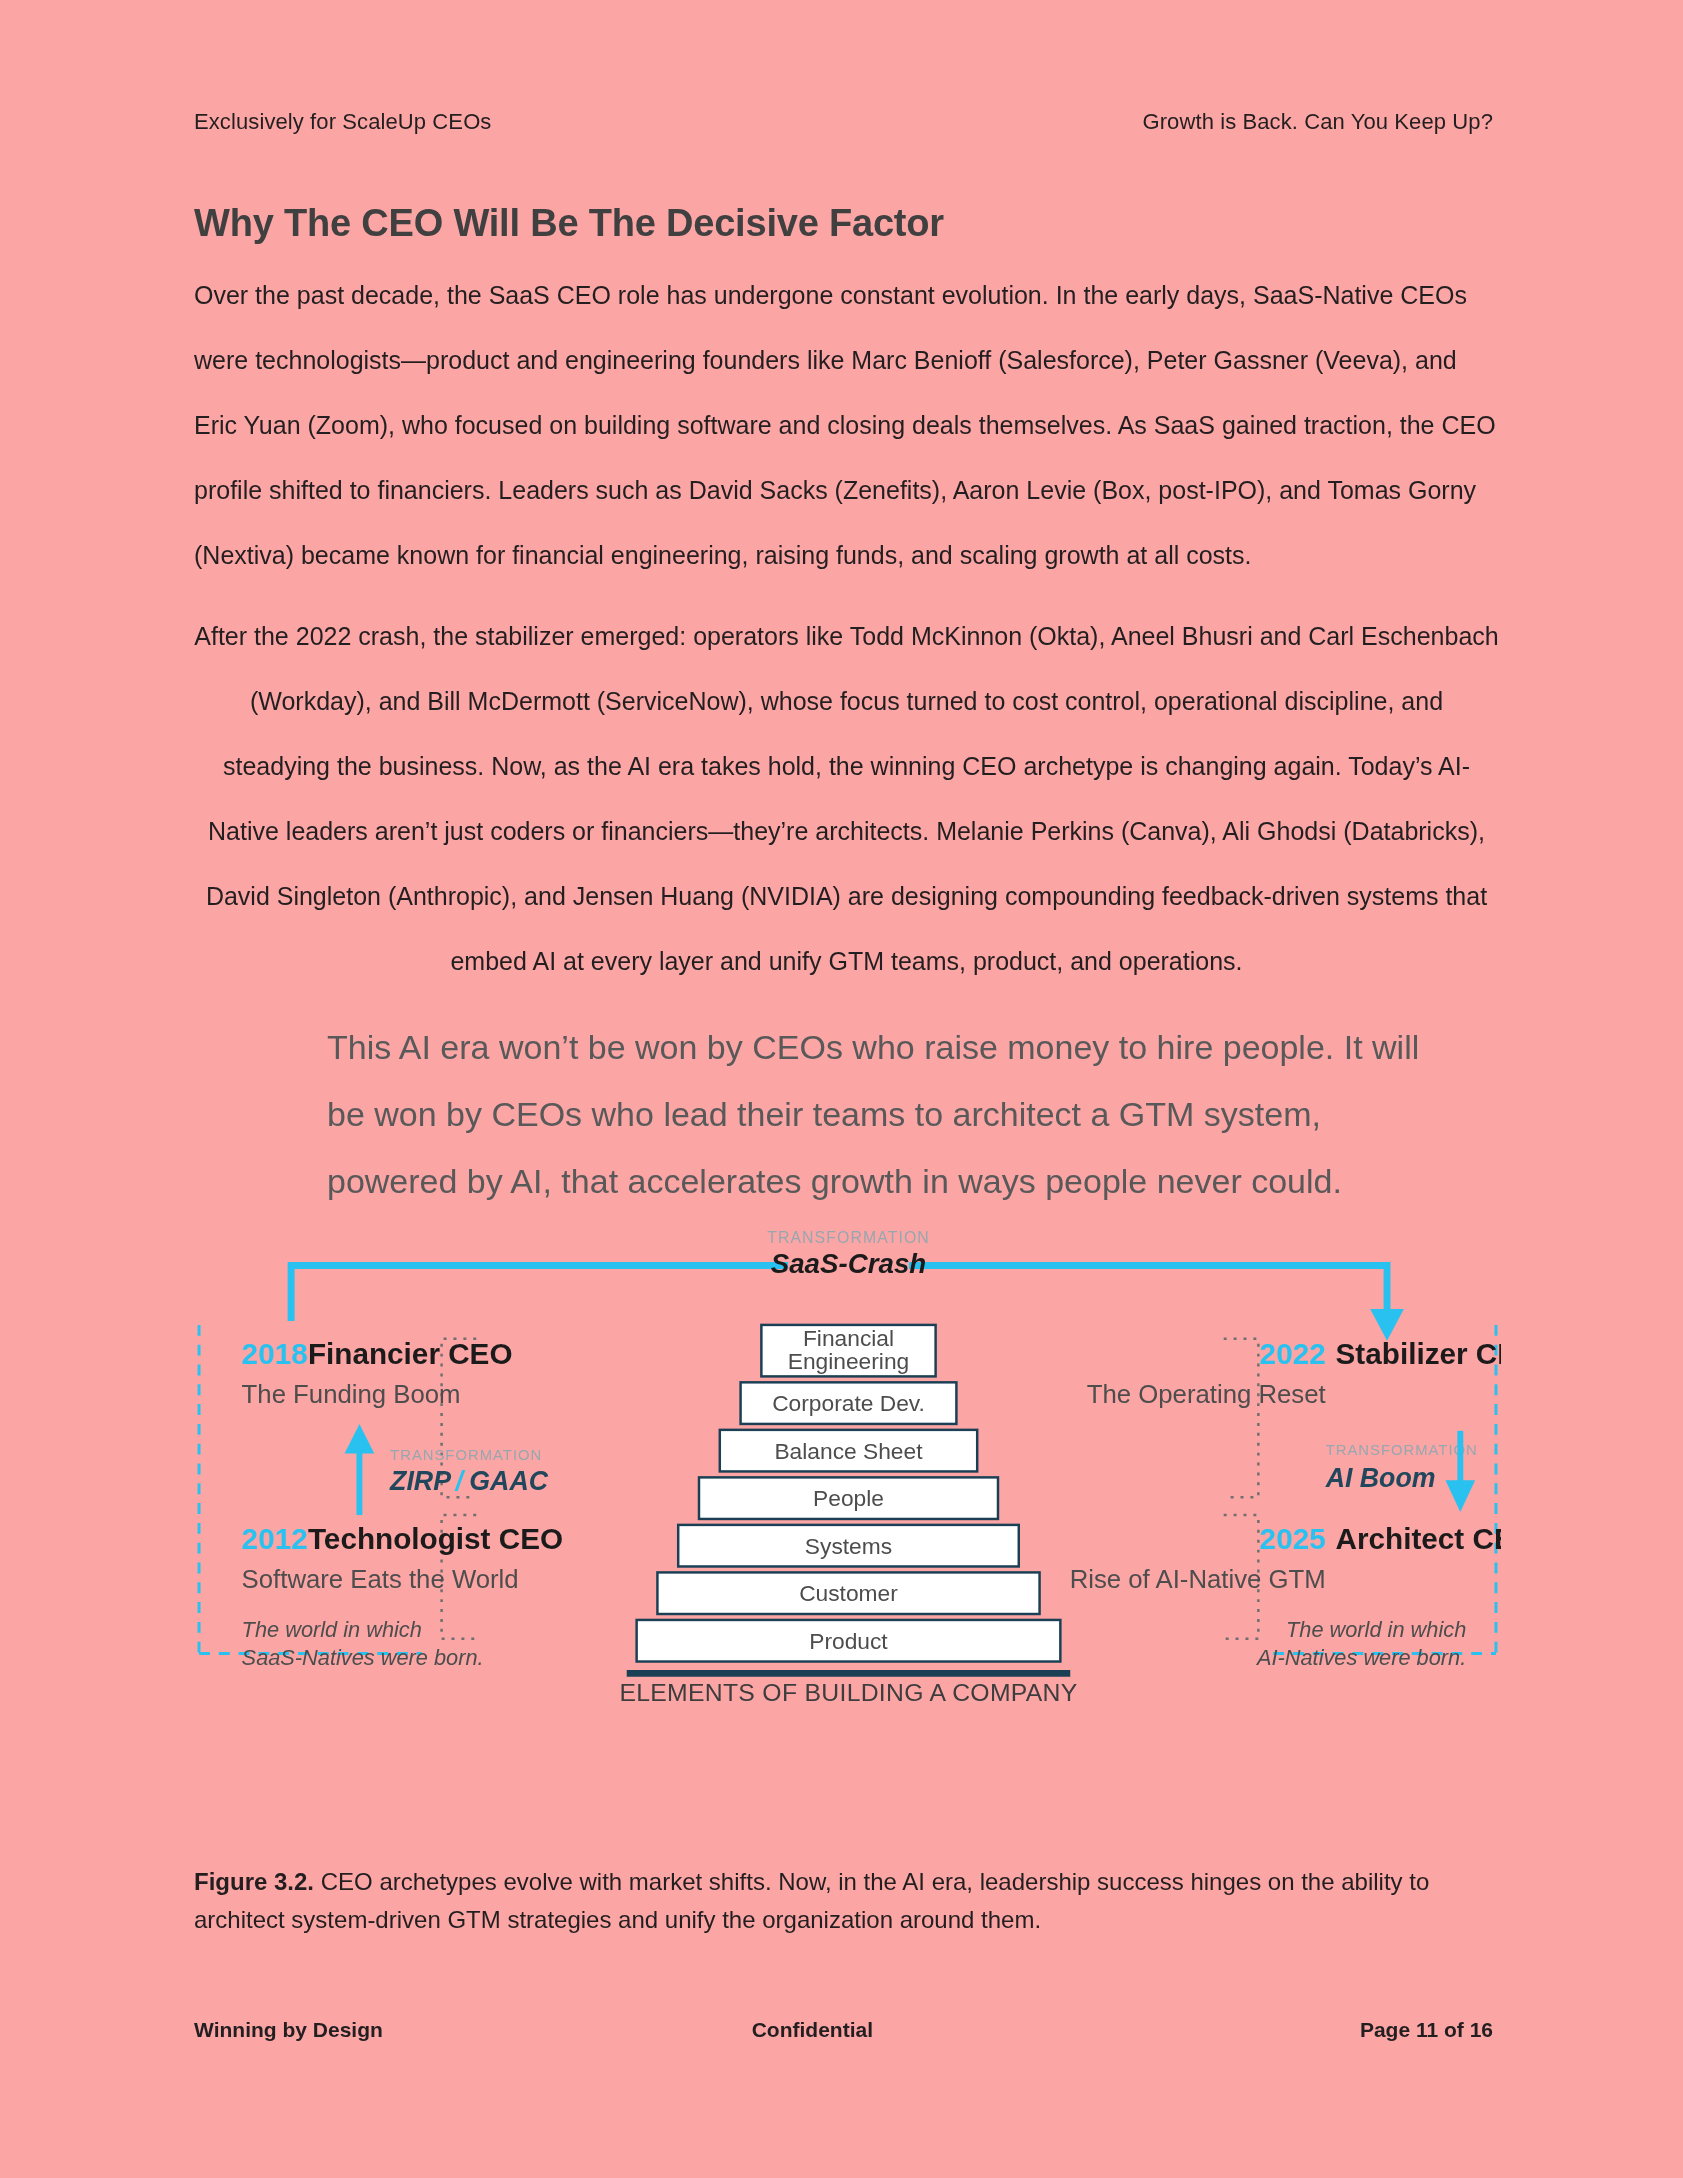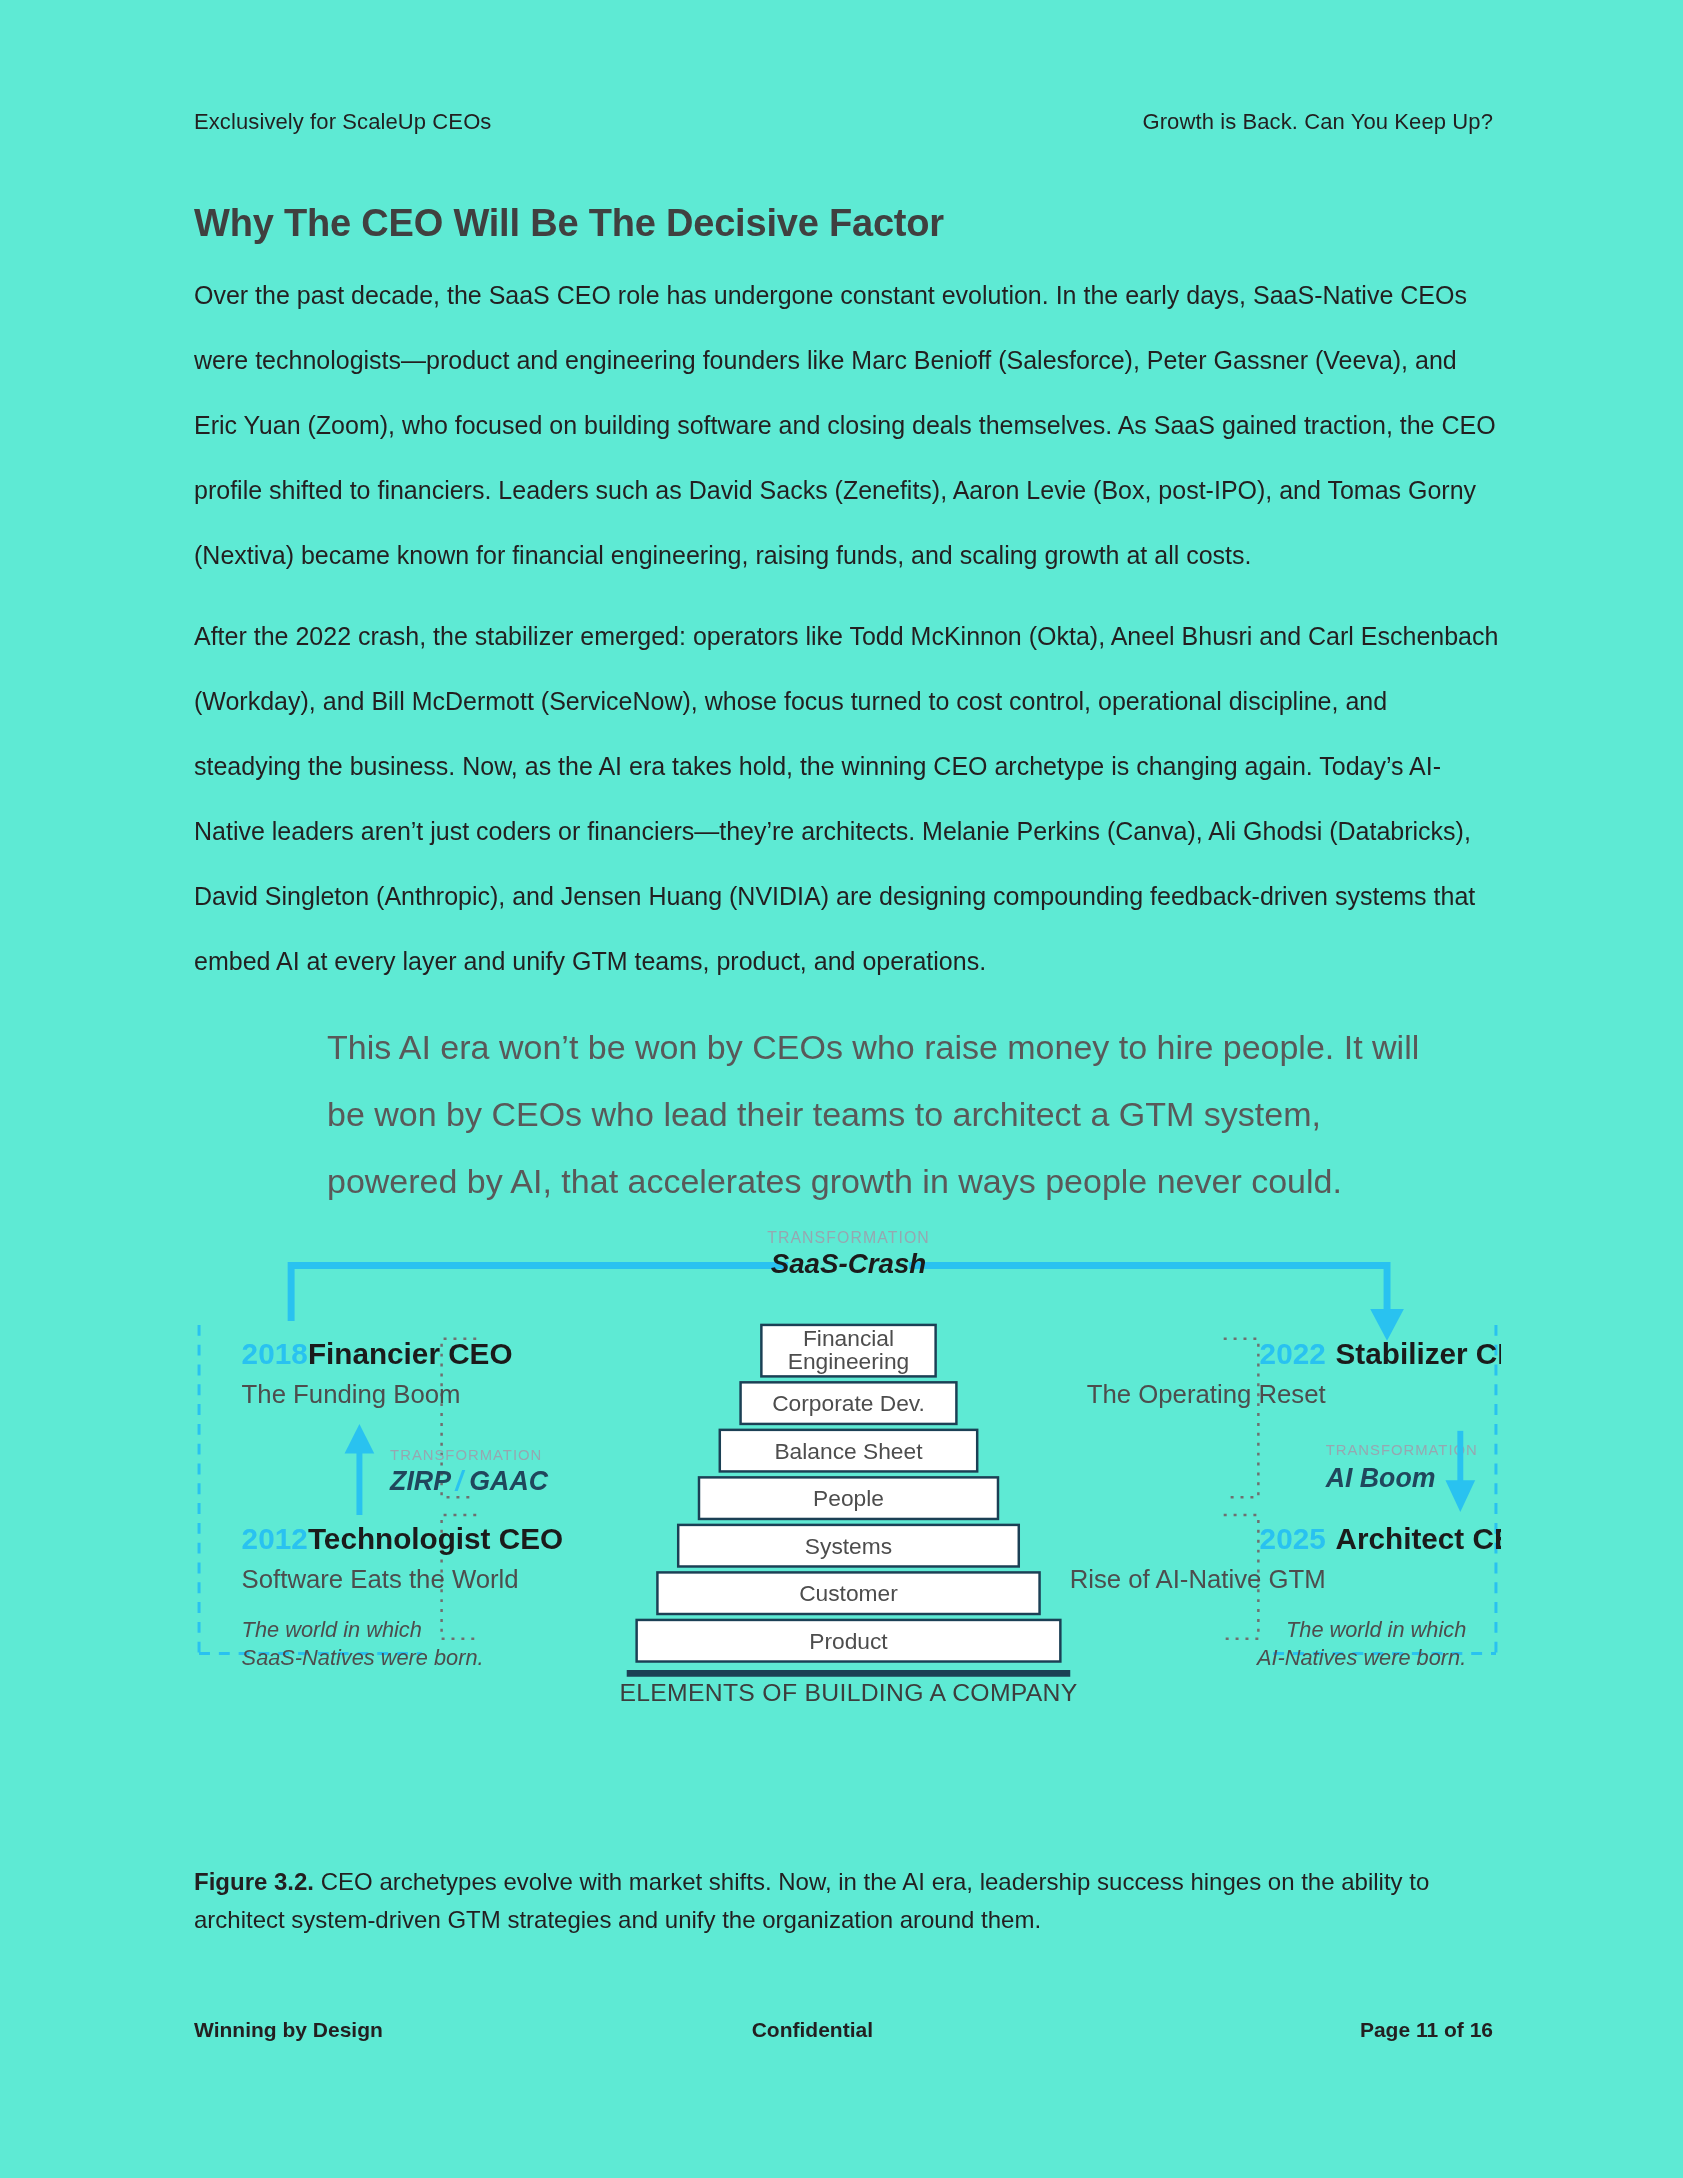--- a/index.html
+++ b/index.html
@@ -9,21 +9,21 @@
   }
   body {
     font-family: "Liberation Sans", sans-serif;
     color: #231f20;
   }
   .page {
     position: relative;
     width: 1683px;
     height: 2178px;
     margin: 0 auto;
-    background: #5eead4;
+    background: #fca5a5;
     overflow: hidden;
   }
 
   
   .runhead {
     position: absolute;
     top: 109px;
     left: 194px;
     width: 1299px;
     display: flex;
@@ -49,21 +49,21 @@
   
   .body-block {
     position: absolute;
     left: 194px;
     width: 1305px;
     font-size: 25px;
     line-height: 65px;
     color: #231f20;
   }
   #para1 { top: 238px; }
-  #para2 { top: 579px; }
+  #para2 { top: 579px; text-align: center; }
 
   
   .pullquote {
     position: absolute;
     top: 980px;
     left: 287px;
     width: 1119px;
     font-size: 34px;
     line-height: 67px;
     color: #595959;

